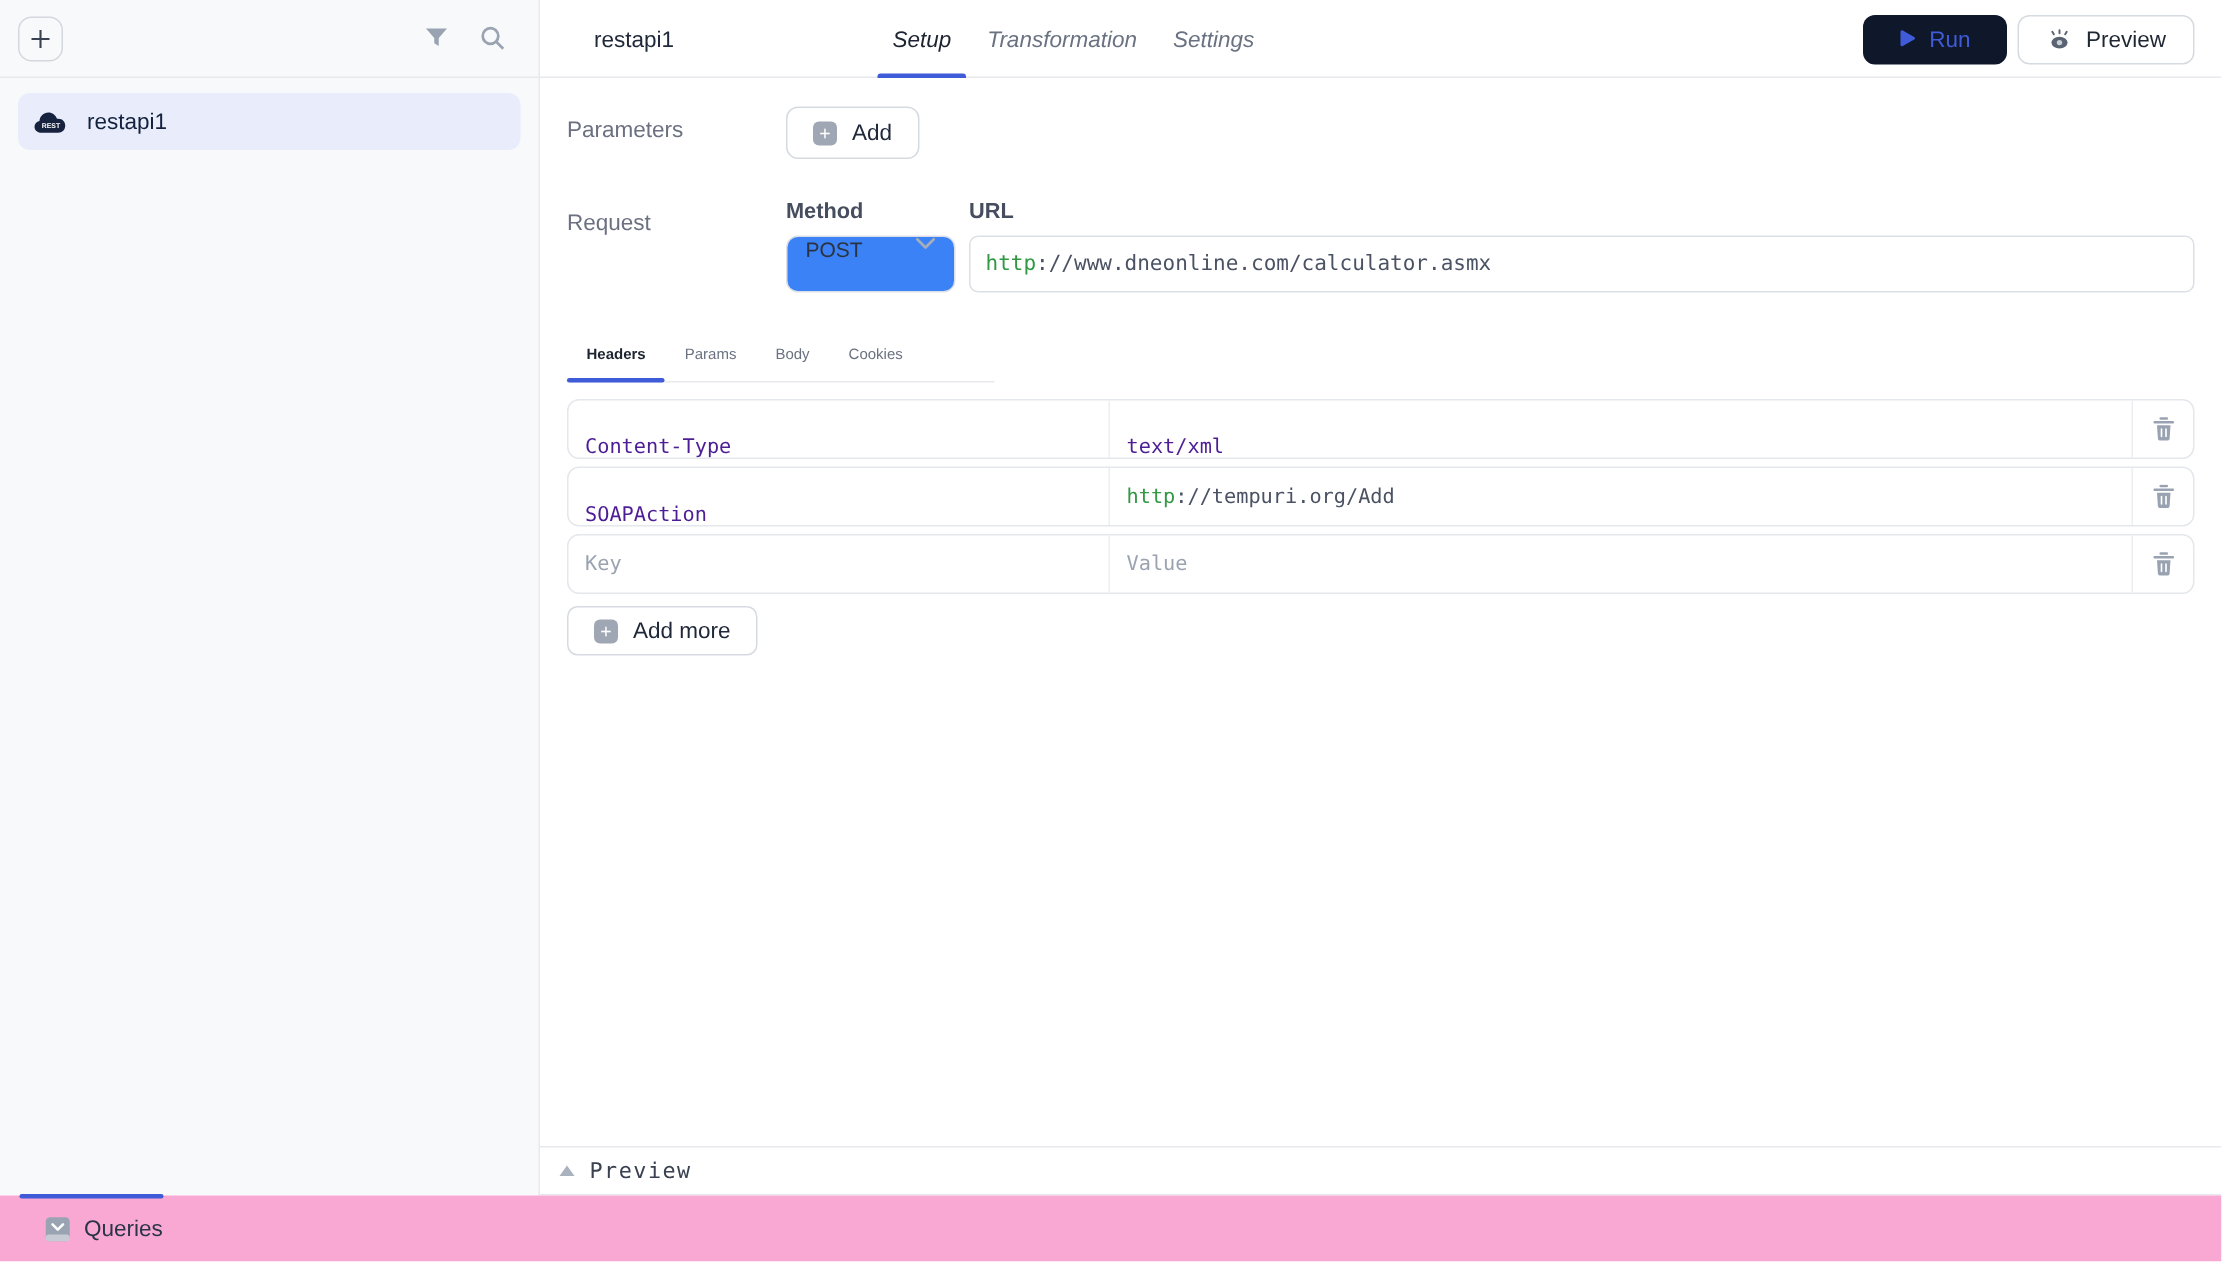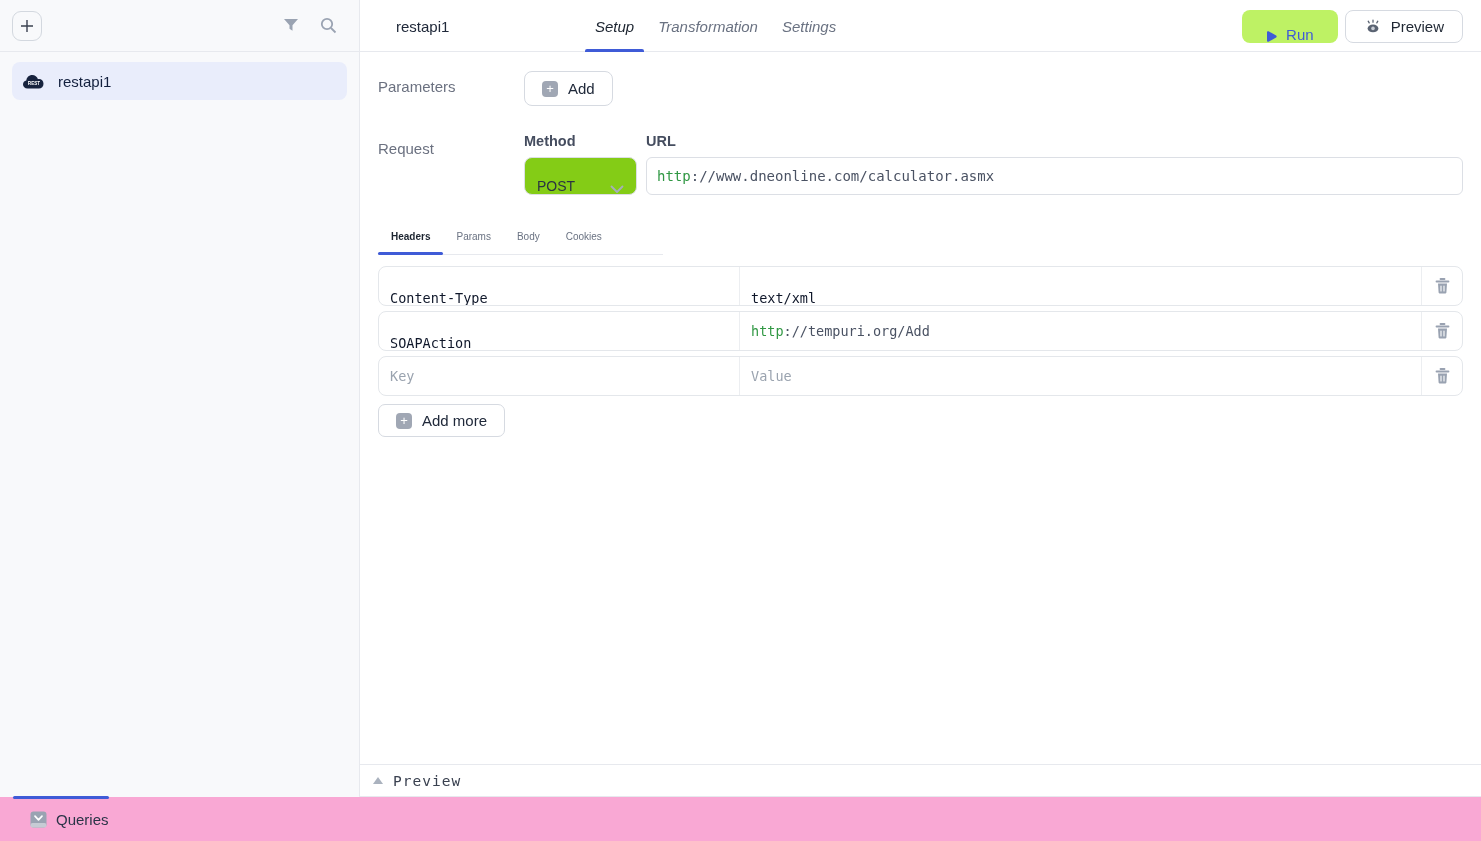--- a/index.html
+++ b/index.html
@@ -51,22 +51,22 @@
   }
   .top-tab.active { color:#1c2430; }
   .top-tab.active::after {
     content:""; position:absolute; left:-10px; right:-10px; bottom:0px;
     height:3px; background:#3f5bd7; border-radius:2px 2px 0 0;
   }
   .topbar-actions {
     position:absolute; right:18px; top:0; height:52px; display:flex; align-items:center; gap:7px;
   }
   .run-btn {
-    height:33px; padding:0 24px; border:none; border-radius:8px; background:#bef264;
-    color:#3f5bd7; font-size:15px; display:flex; align-items:flex-end; gap:9px; cursor:pointer;
+    height:33px; padding:0 24px; border:none; border-radius:8px; background:#0f172a;
+    color:#3f5bd7; font-size:15px; display:flex; align-items:center; gap:9px; cursor:pointer;
     font-family:"Liberation Sans", sans-serif;
   }
   .preview-btn {
     height:33px; padding:0 18px; border:1px solid #d6dae1; border-radius:8px; background:#fff;
     color:#1f2733; font-size:15px; display:flex; align-items:center; gap:9px; cursor:pointer;
     font-family:"Liberation Sans", sans-serif;
   }
 
   
   .content { position:absolute; left:360px; top:52px; right:0; bottom:77px; padding:19px 18px 0 18px; overflow:hidden; }
@@ -80,32 +80,32 @@
   .ghost-btn {
     height:35px; padding:0 17px; border:1px solid #d6dae1; border-radius:8px; background:#fff;
     display:inline-flex; align-items:center; gap:10px; font-size:15px; color:#20293a; cursor:pointer;
     font-family:"Liberation Sans", sans-serif;
   }
 
   .request-row { margin-top:27px; }
   .field-label { font-weight:bold; color:#454d5f; font-size:14.5px; margin-bottom:8px; display:block; }
   .method-block { width:113px; margin-right:9px; }
   .method-select {
-    height:38px; border:1px solid #dcdfe5; border-radius:8px; background:#84cc16;
-    display:flex; align-items:flex-end; padding:0 12px; cursor:pointer; justify-content:space-between;
+    height:38px; border:1px solid #dcdfe5; border-radius:8px; background:#3b82f6;
+    display:flex; align-items:flex-start; padding:0 12px; cursor:pointer; justify-content:space-between;
   }
   .method-select .val { font-size:14px; color:#2b3342; }
   .url-block { flex:1; }
   .url-input {
     height:38px; border:1px solid #dcdfe5; border-radius:6px; background:#fff;
     display:flex; align-items:center; padding:0 10px; font-size:14px; cursor:text;
   }
   .code-green { color:#319844; }
   .code-dark { color:#4a5263; }
-  .code-blue { color:#0f172a;margin-top:24px; }
+  .code-blue { color:#4c1d95;margin-top:24px; }
   .ph { color:#9aa3af; }
 
   .sub-tabs { margin-top:36px; width:285px; border-bottom:1px solid #e7e9ee; display:flex; }
   .sub-tab {
     position:relative; padding:0 13px 12px 13px; font-size:10px; color:#6a7282; cursor:pointer;
   }
   .sub-tab.active { color:#1c2430; font-weight:bold; }
   .sub-tab.active::after {
     content:""; position:absolute; left:0; right:0; bottom:-1px; height:3px;
     background:#3f5bd7; border-radius:2px;

